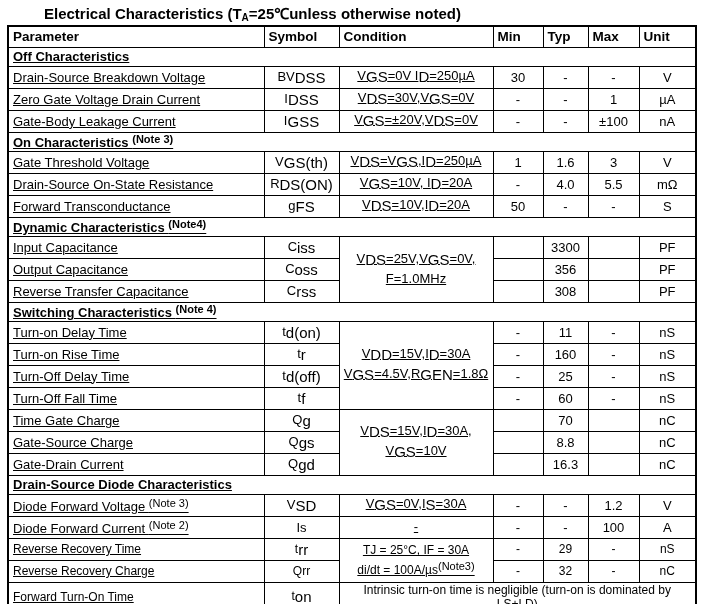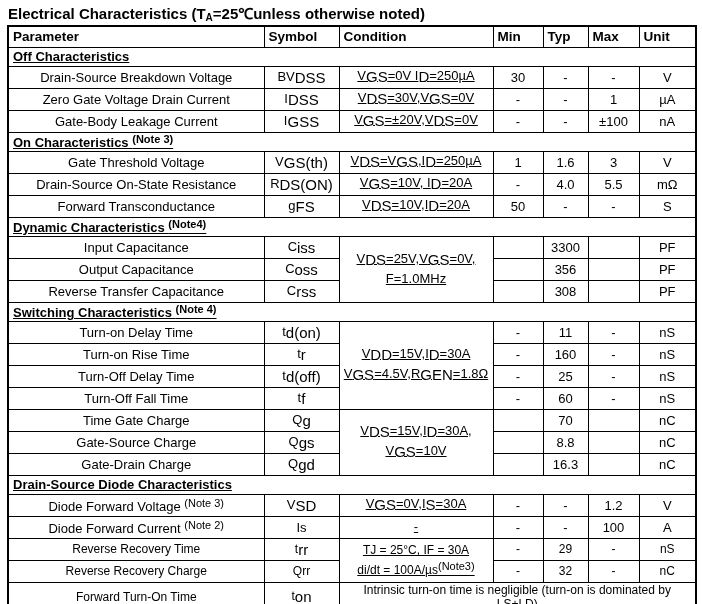--- a/index.html
+++ b/index.html
@@ -8,20 +8,21 @@
     width: 702px; height: 604px;
     background: #ffffff;
     color: #000000;
     font-family: "Liberation Sans", sans-serif;
   }
   .title {
     font-weight: bold;
     font-size: 15px;
     padding: 3px 0 2px 8px;
     white-space: nowrap;
+    margin-left: 36px;
   }
   .title sub { font-size: 10px; }
   table.spec {
     border-collapse: collapse;
     table-layout: fixed;
     width: 688px;
     margin-left: 7px;
     border: 2px solid #000;
   }
   table.spec th, table.spec td {
@@ -37,21 +38,21 @@
     height: 21px;
     font-size: 13.5px;
   }
   tr.data { height: 22px; }
   tr.sec { height: 19px; text-decoration: underline; }
   tr.sec td {
     font-weight: bold;
     text-align: left;
     padding-left: 4px;
   }
-  td.param { text-align: center; }
+  td.param { text-align: left; text-decoration: underline; }
   td.center { text-align: center; }
   td.cond { text-align: center; line-height: 1.35; text-decoration: underline; }
   tr.small td { font-size: 12px; }
   sub { font-size: 15px; vertical-align: -2px; letter-spacing: 0; }
   sup { font-size: 11px; vertical-align: 4px; }
   td.wide { text-align: center; }
 </style>
 </head>
 <body>
 
@@ -214,21 +215,21 @@
       </tr>
       <tr class="data">
         <td class="param">Gate-Source Charge</td>
         <td class="center">Q<sub>gs</sub></td>
         <td class="center"></td>
         <td class="center">8.8</td>
         <td class="center"></td>
         <td class="center">nC</td>
       </tr>
       <tr class="data">
-        <td class="param">Gate-Drain Charge</td>
+        <td class="param">Gate-Drain Current</td>
         <td class="center">Q<sub>gd</sub></td>
         <td class="center"></td>
         <td class="center">16.3</td>
         <td class="center"></td>
         <td class="center">nC</td>
       </tr>
       <tr class="sec">
         <td class="" colspan="7">Drain-Source Diode Characteristics</td>
       </tr>
       <tr class="data">

